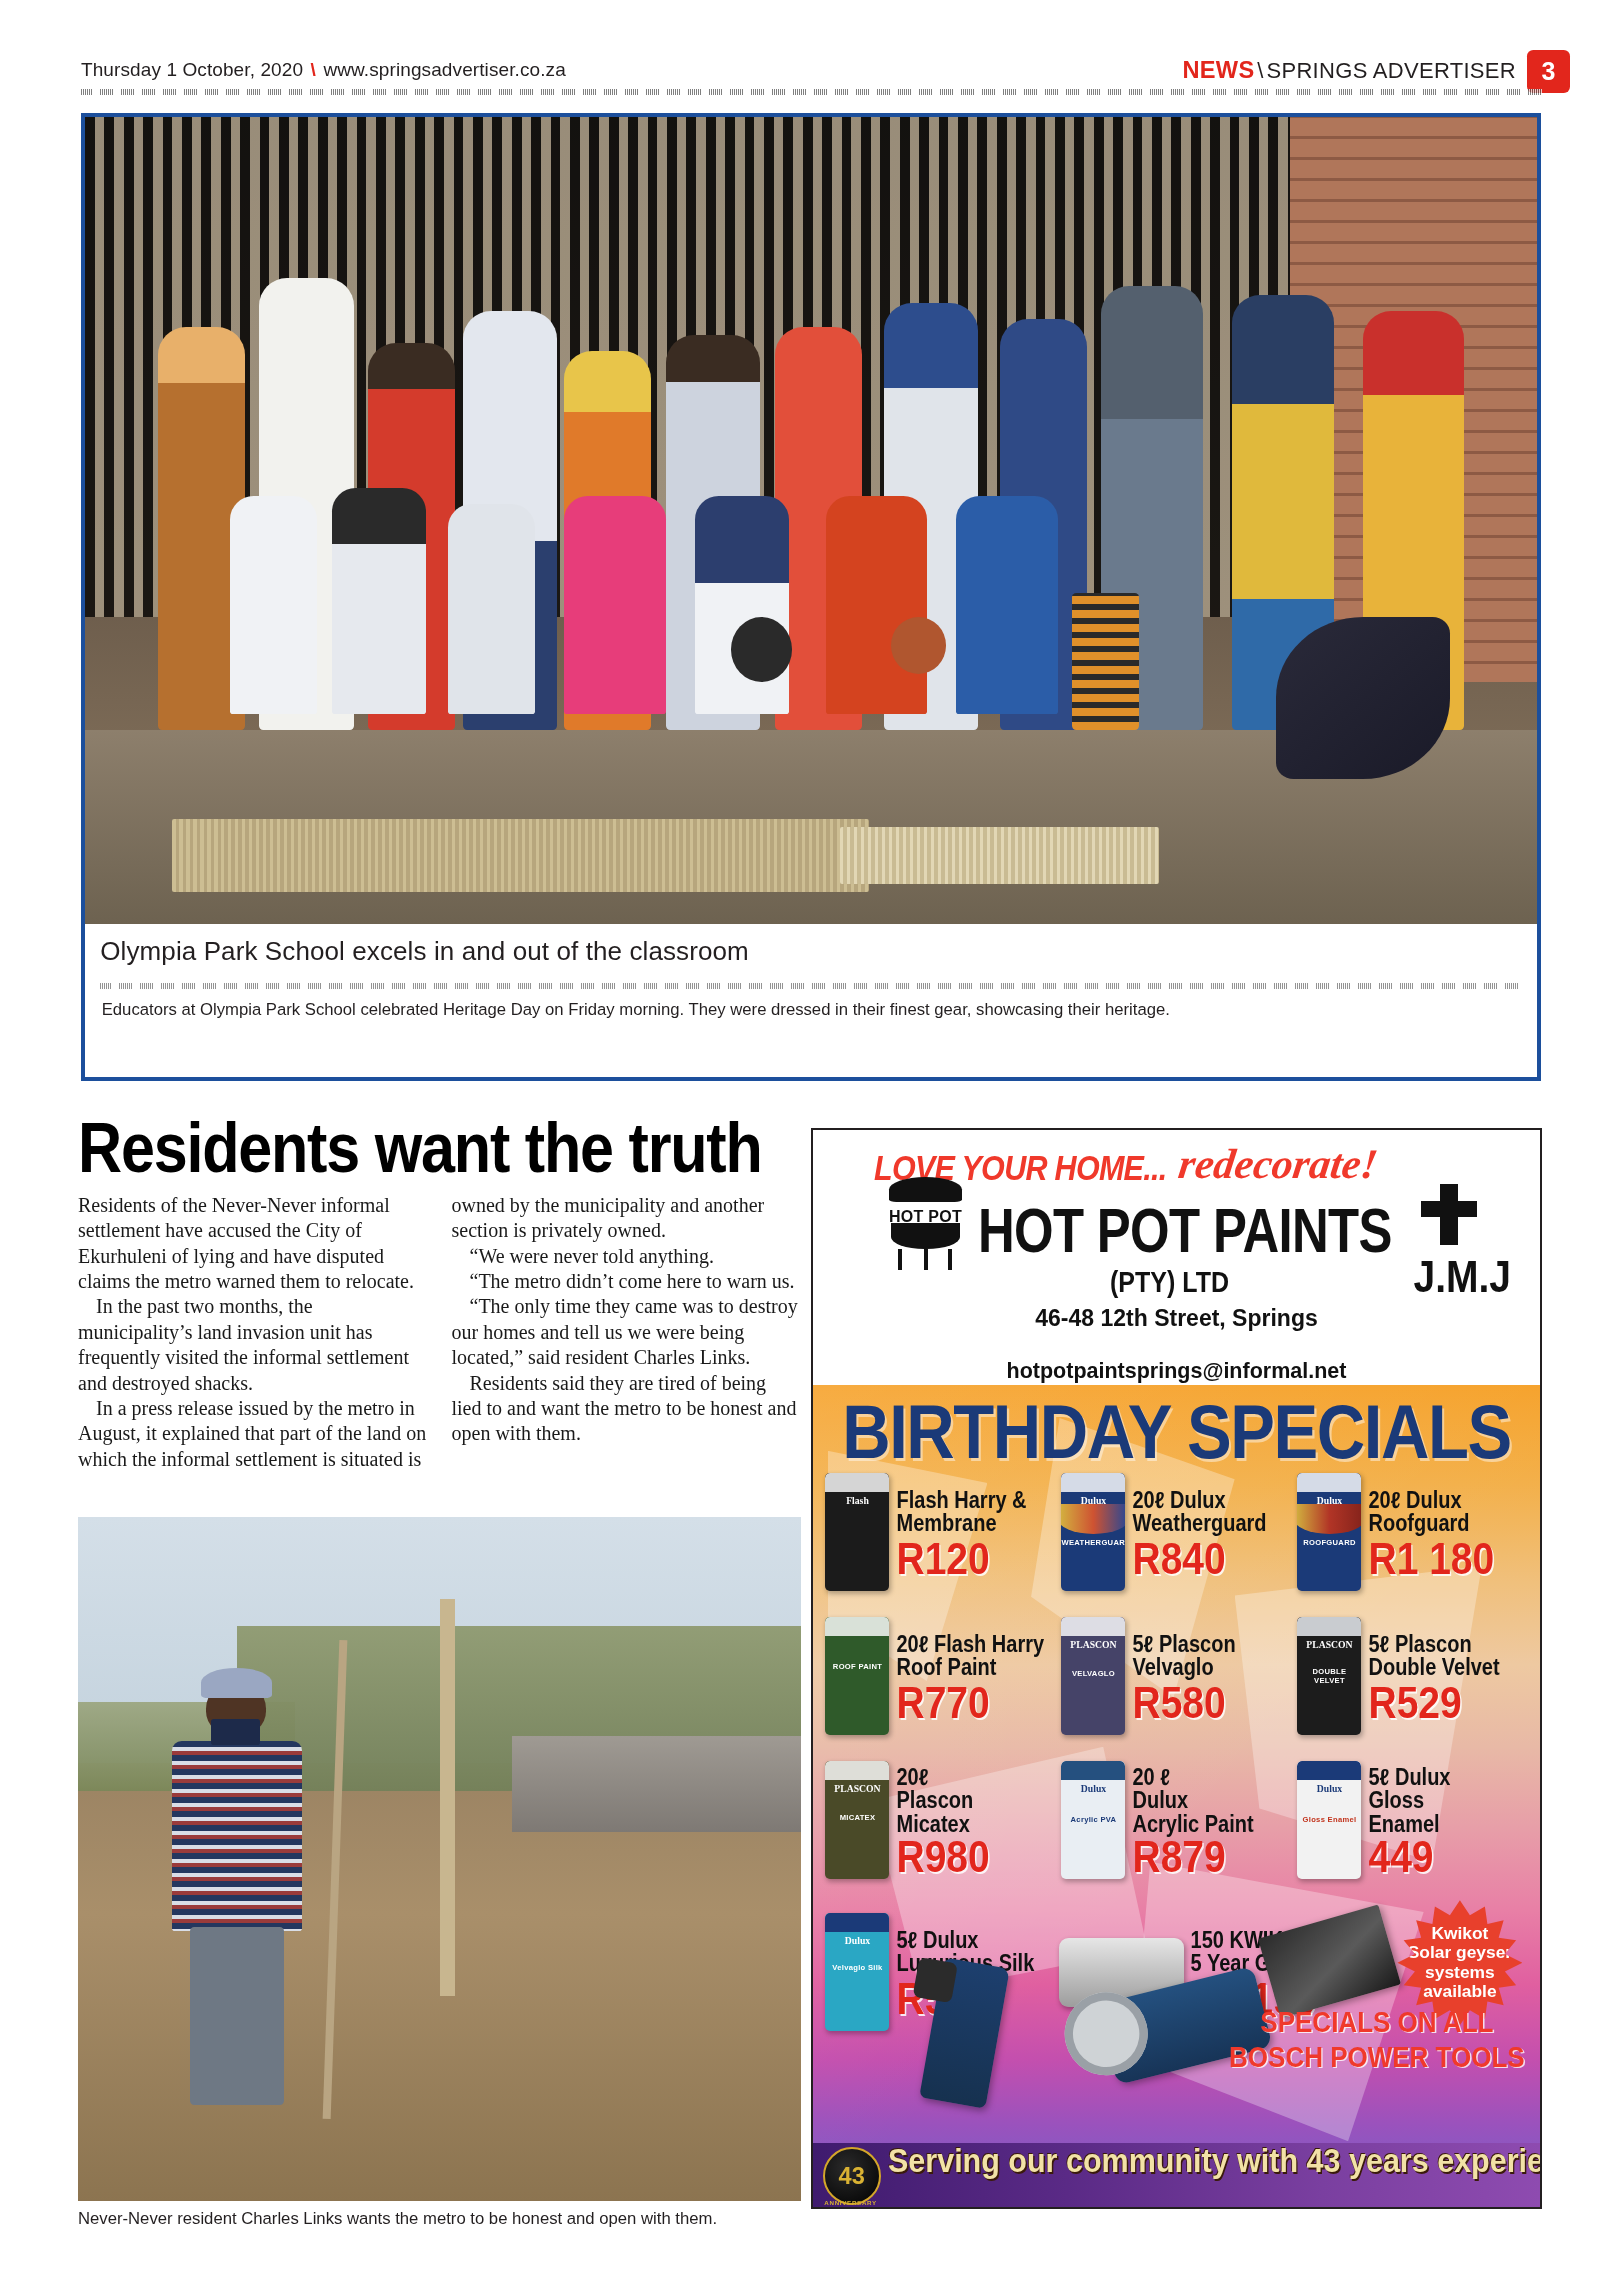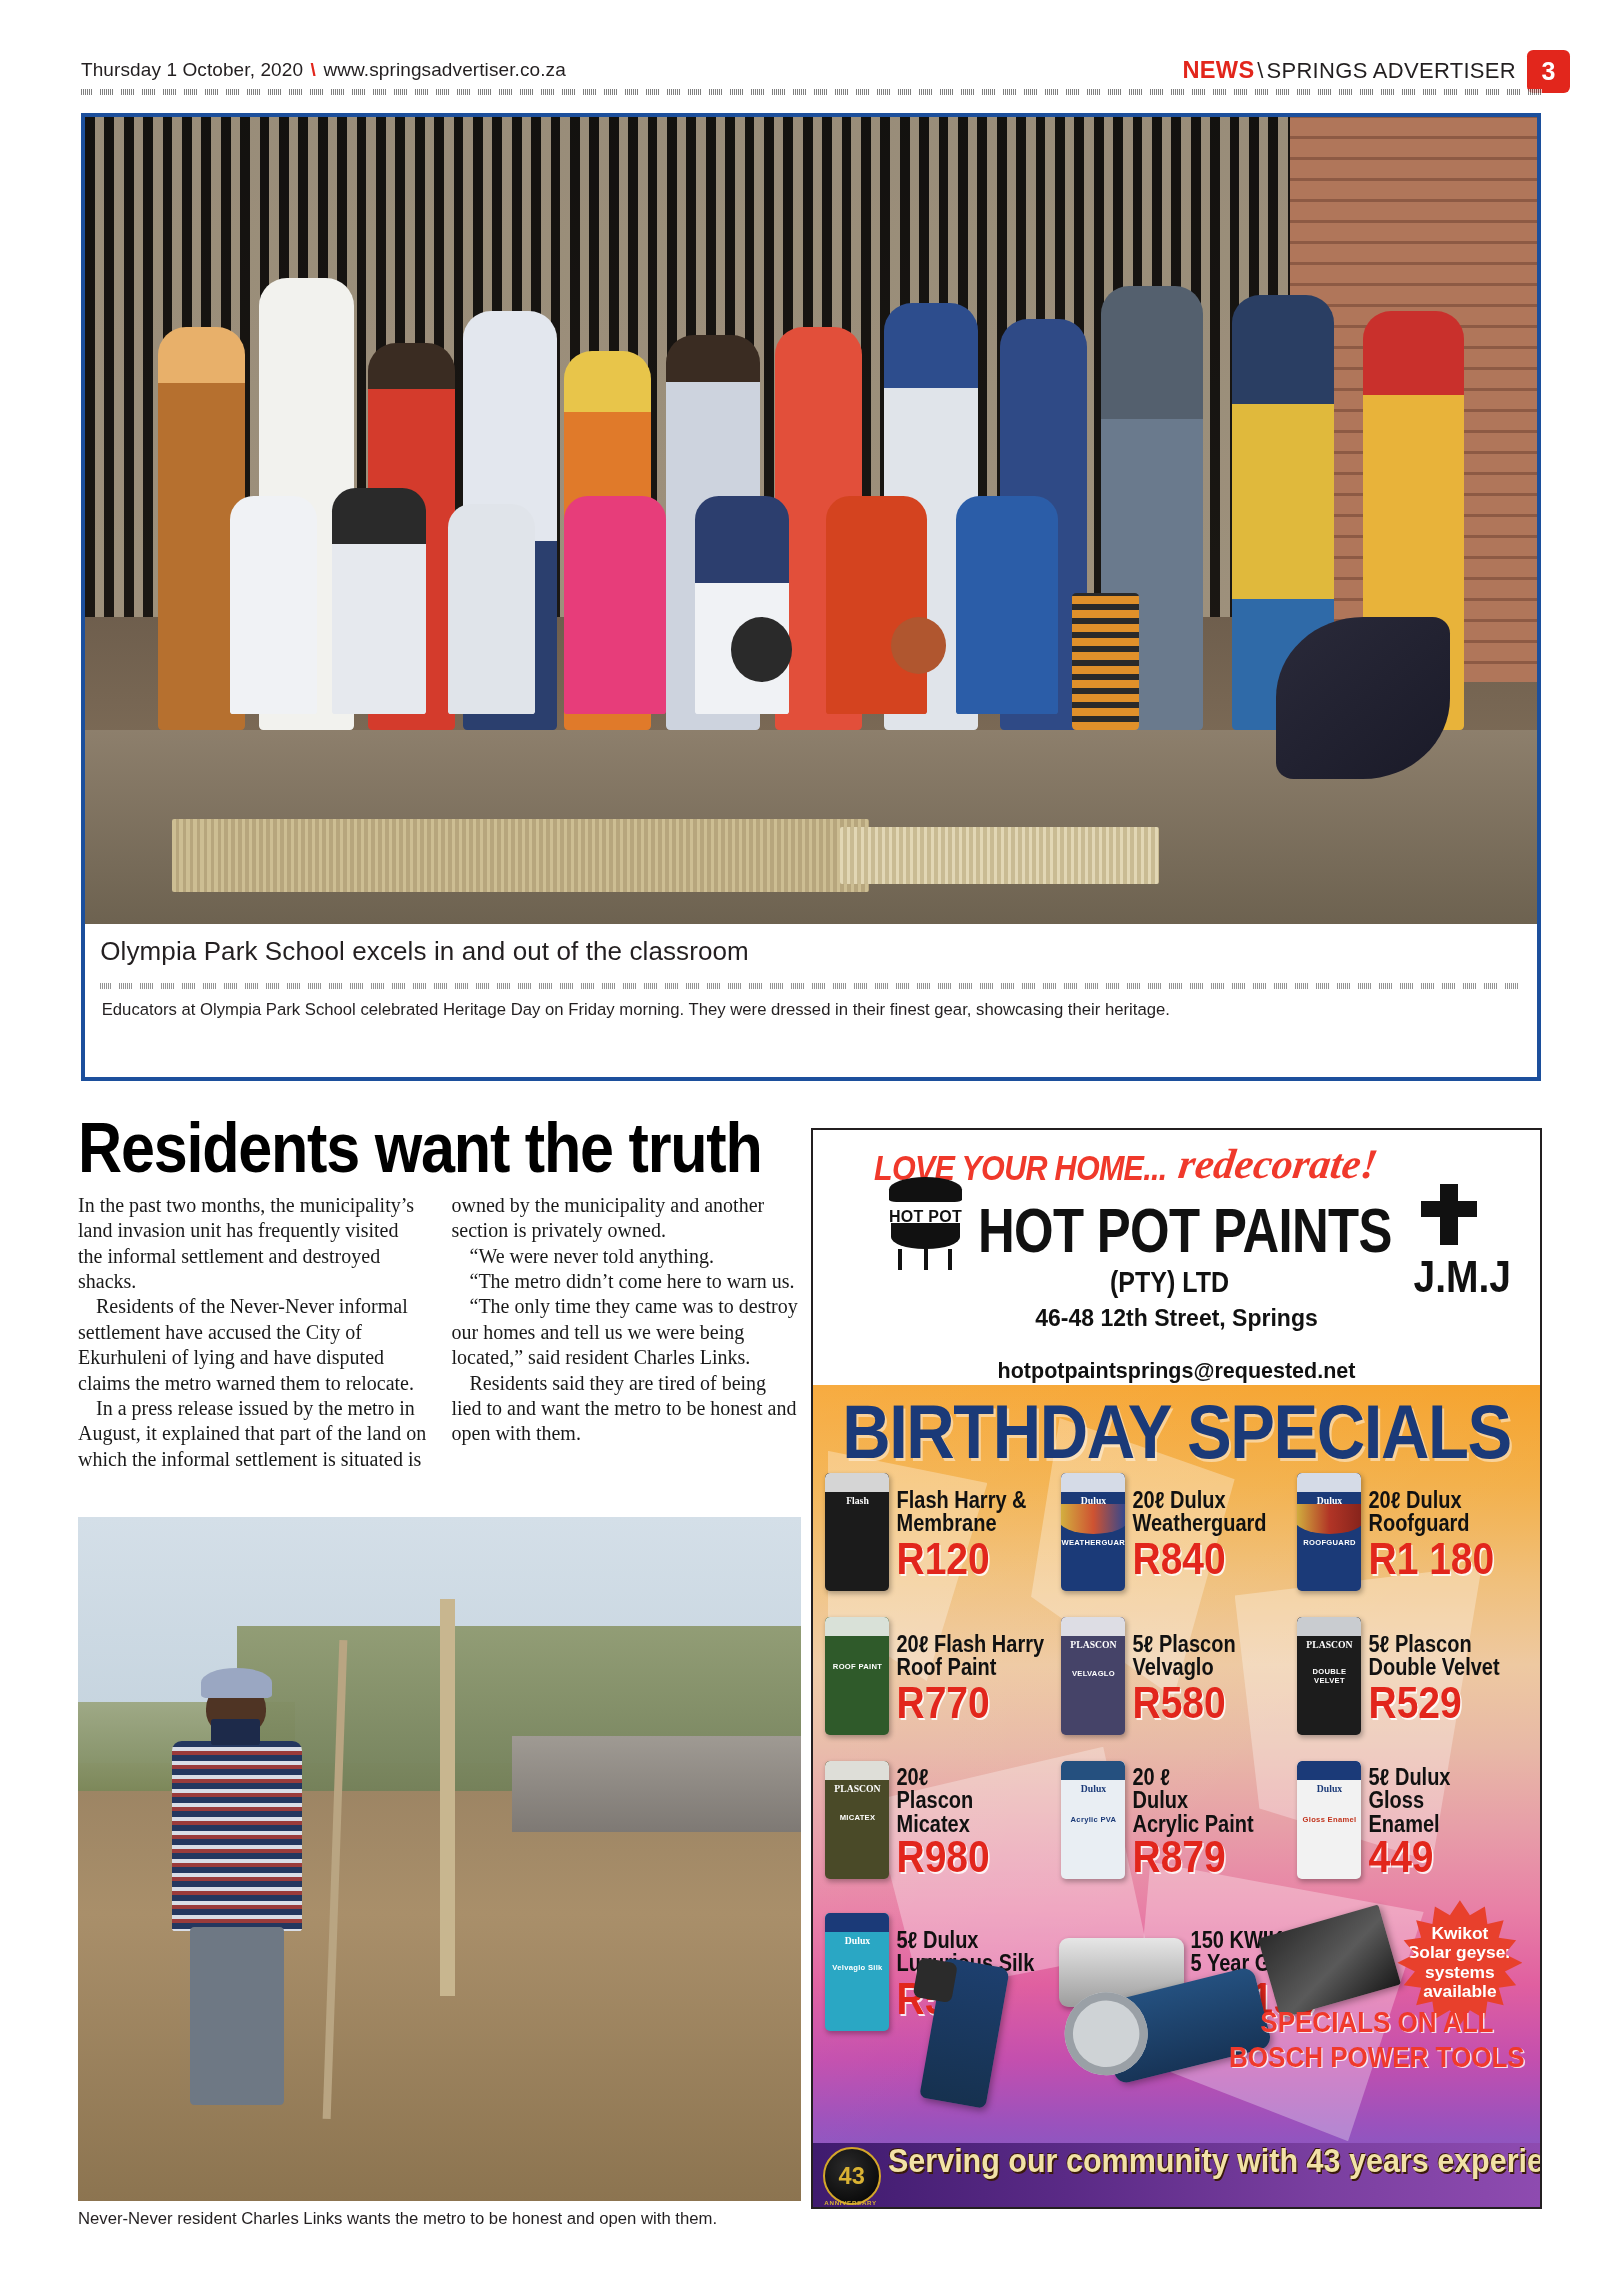--- a/index.html
+++ b/index.html
@@ -586,22 +586,22 @@
     <div class="fig" style="position:absolute;bottom:18%;left:82%;width:12%;height:20%;background:linear-gradient(140deg,#2a2a3a,#1a1a28);border-radius:50% 10% 50% 10%;"></div>
   </div>
   <div id="lead-caption-headline">Olympia Park School excels in and out of the classroom</div>
   <div id="lead-caption-rule"></div>
   <div id="lead-caption-text">Educators at Olympia Park School celebrated Heritage Day on Friday morning. They were dressed in their finest gear, showcasing their heritage.</div>
 </div>
 
 <div id="article">
   <h1 id="article-headline">Residents want the truth</h1>
   <div id="article-body">
+    <p>Residents of the Never-Never informal settlement have accused the City of Ekurhuleni of lying and have disputed claims the metro warned them to relocate.</p>
     <p>In the past two months, the municipality’s land invasion unit has frequently visited the informal settlement and destroyed shacks.</p>
-    <p>Residents of the Never-Never informal settlement have accused the City of Ekurhuleni of lying and have disputed claims the metro warned them to relocate.</p>
     <p>In a press release issued by the metro in August, it explained that part of the land on which the informal settlement is situated is owned by the municipality and another section is privately owned.</p>
     <p>“We were never told anything.</p>
     <p>“The metro didn’t come here to warn us.</p>
     <p>“The only time they came was to destroy our homes and tell us we were being located,” said resident Charles Links.</p>
     <p>Residents said they are tired of being lied to and want the metro to be honest and open with them.</p>
     <p>Comment requested from the City of Ekurhuleni will be published once it has been received.</p>
   </div>
 </div>
 
 <div id="second-photo">
@@ -638,21 +638,21 @@
       <div class="pot-leg" style="left:48%;"></div>
       <div class="pot-leg" style="left:76%;"></div>
     </div>
 
     <div id="ad-title">HOT POT PAINTS</div>
     <div id="ad-subtitle">(PTY) LTD</div>
     <div id="ad-cross"></div>
     <div id="ad-jmj">J.M.J</div>
 
     <div id="ad-address">46-48 12th Street, Springs</div>
-    <div id="ad-email">hotpotpaintsprings@requested.net</div>
+    <div id="ad-email">hotpotpaintsprings@informal.net</div>
   </div>
 
   <div id="ad-specials">
     <div class="facet" style="left:2%;top:8%;width:22%;height:28%;clip-path:polygon(0 0,100% 14%,62% 100%,0 72%);"></div>
     <div class="facet" style="left:30%;top:4%;width:28%;height:34%;clip-path:polygon(14% 0,100% 22%,70% 100%,0 64%);"></div>
     <div class="facet" style="left:58%;top:22%;width:34%;height:36%;clip-path:polygon(0 10%,100% 0,80% 100%,10% 82%);"></div>
     <div class="facet" style="left:8%;top:44%;width:38%;height:30%;clip-path:polygon(0 22%,84% 0,100% 82%,18% 100%);"></div>
     <div class="facet" style="left:44%;top:58%;width:40%;height:34%;clip-path:polygon(6% 0,100% 18%,74% 100%,0 70%);"></div>
 
     <div id="ad-specials-title">BIRTHDAY SPECIALS</div>

